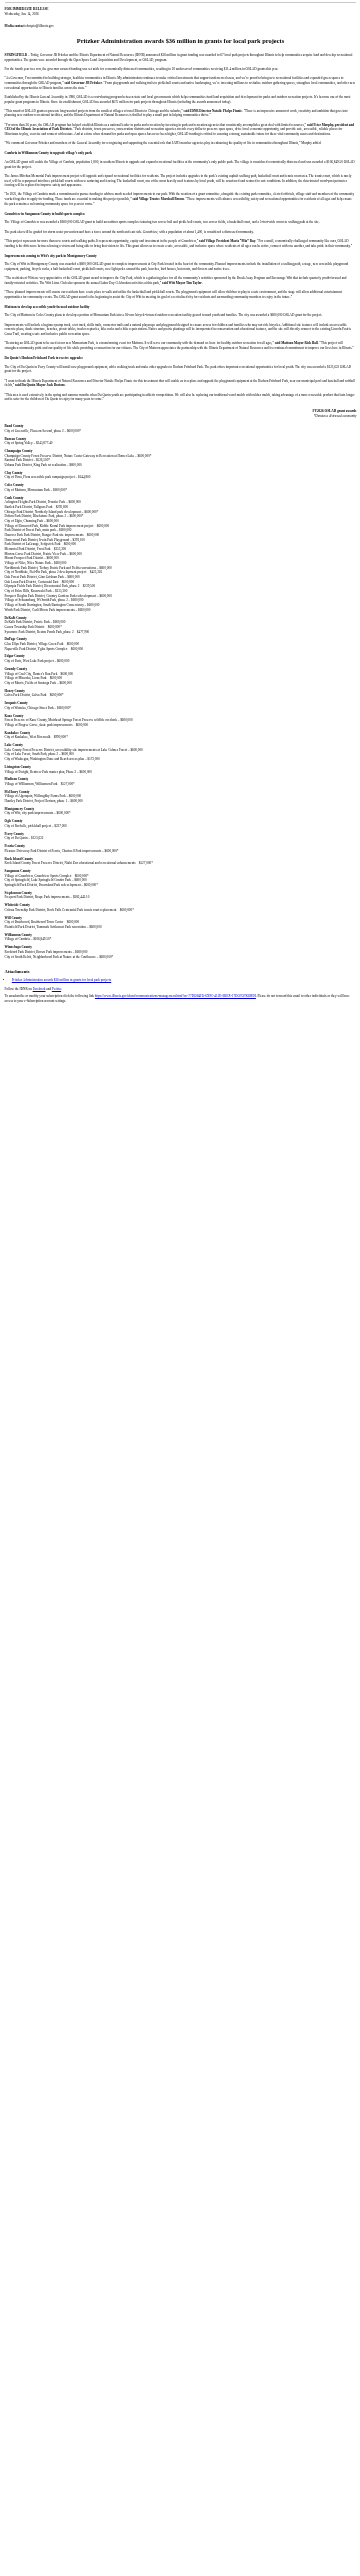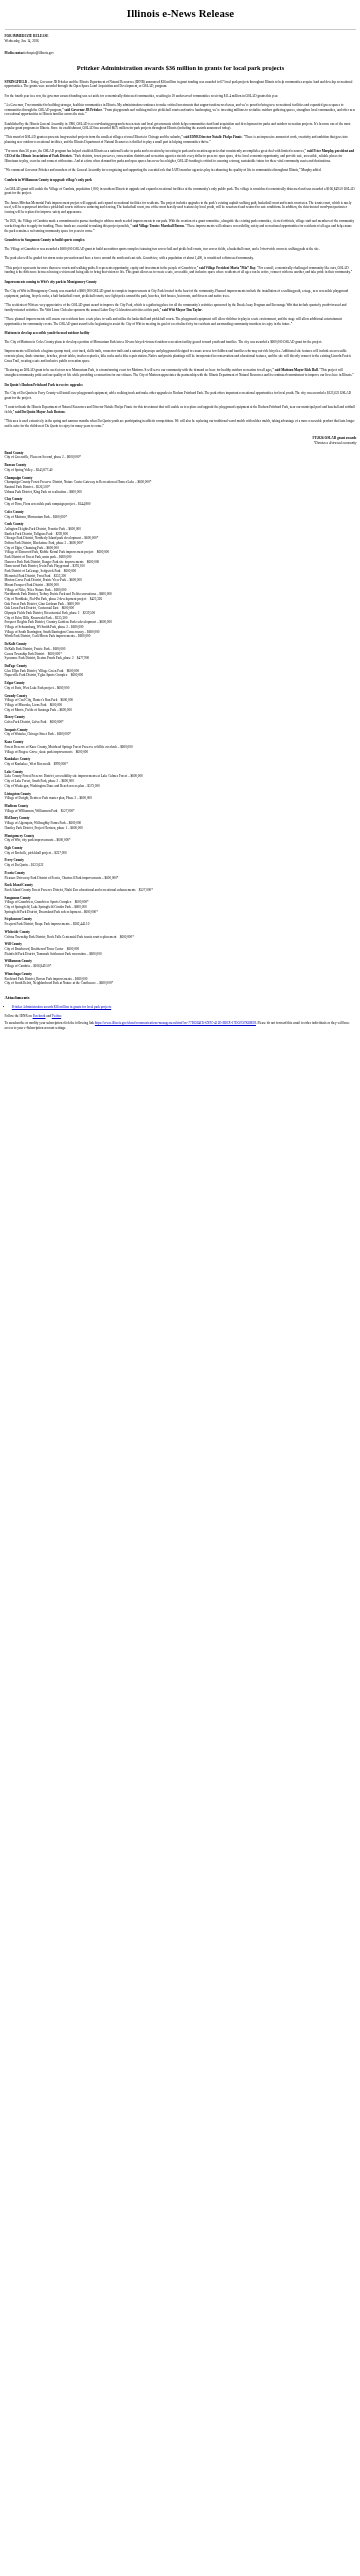--- a/index.html
+++ b/index.html
@@ -65,21 +65,20 @@
   ul.attach li{margin:0 0 1px 0;}
   a{color:#0000cc;text-decoration:underline;}
   .footer{margin-top:3.1px;}
   .footer p{margin:0 0 2.6px 0;}
 </style>
 </head>
 <body>
 
 <div class="page">
 
-  <div class="masthead">Illinois e-News Release</div>
   <hr class="rule">
 
   <div class="inner">
 
     <div class="meta">
       <div class="b">FOR IMMEDIATE RELEASE</div>
       <div>Wednesday, Jan. 14, 2026</div>
     </div>
 
     <div class="spacer-md"></div>

